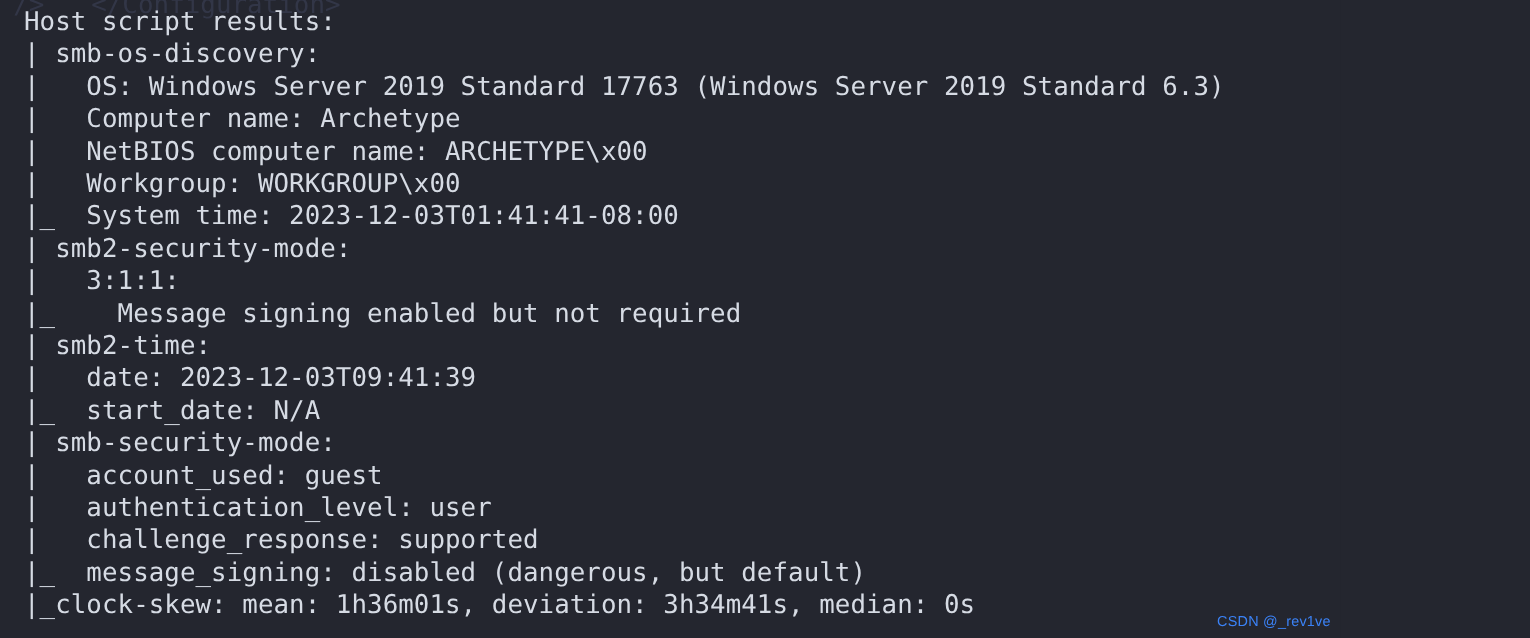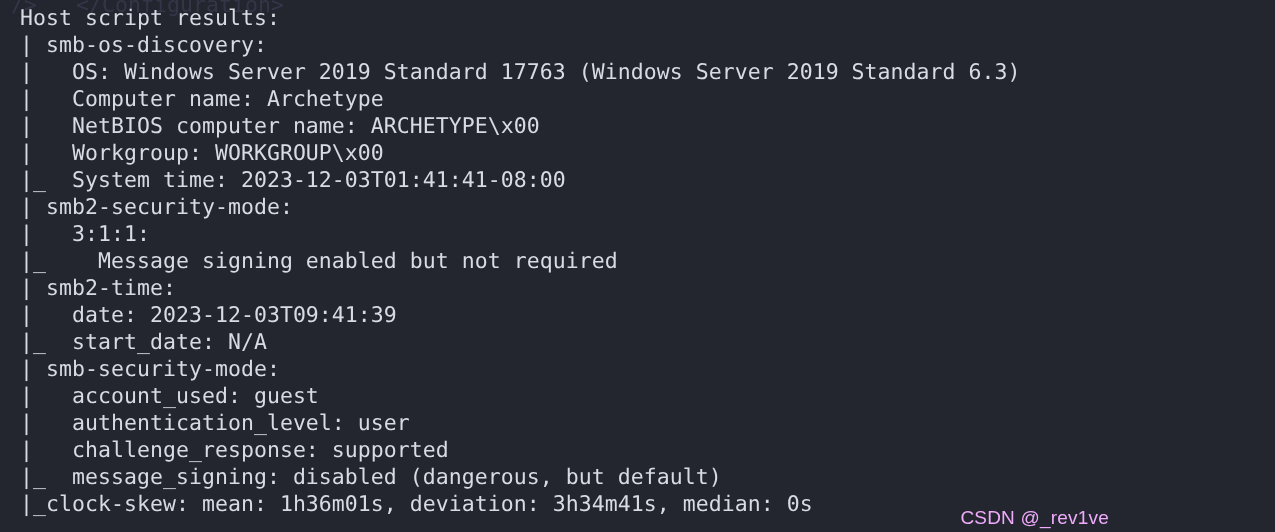--- a/index.html
+++ b/index.html
@@ -62,23 +62,23 @@
     white-space: pre;
     height: 27px;
     font-family: "DejaVu Sans Mono", "Liberation Mono", monospace;
   }
 
   #watermark {
     position: absolute;
     right: 8px;
     bottom: 6px;
     font-family: "Liberation Sans", "DejaVu Sans", sans-serif;
-    font-size: 19px;
+    font-size: 12px;
     line-height: 16px;
-    color: #f0abfc;
+    color: #3b82f6;
     letter-spacing: 0.2px;
     white-space: pre;
     user-select: none;
   }
 </style>
 </head>
 <body>
 
 <div id="terminal">
 

